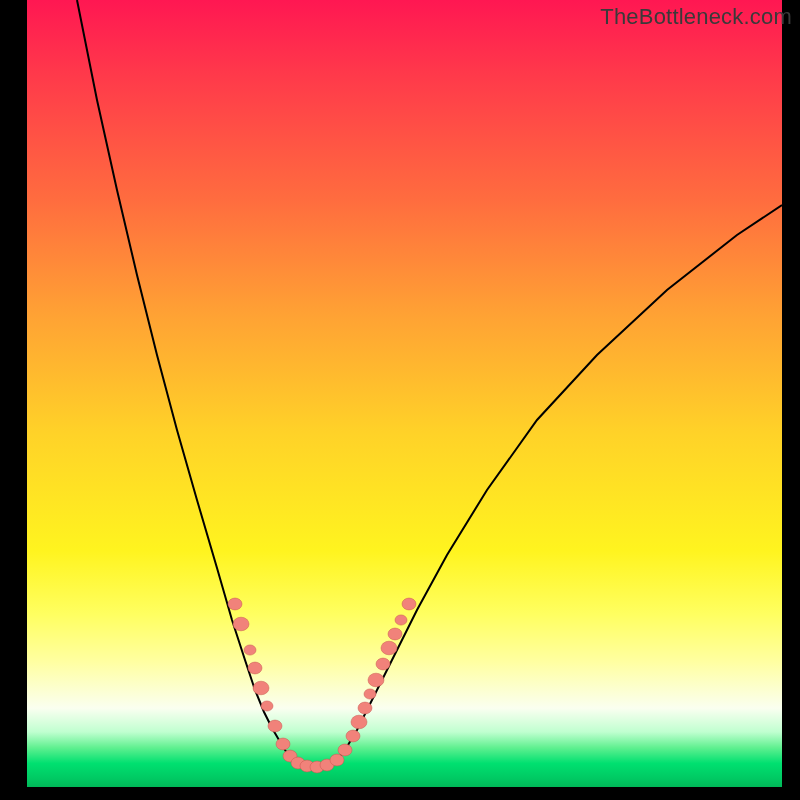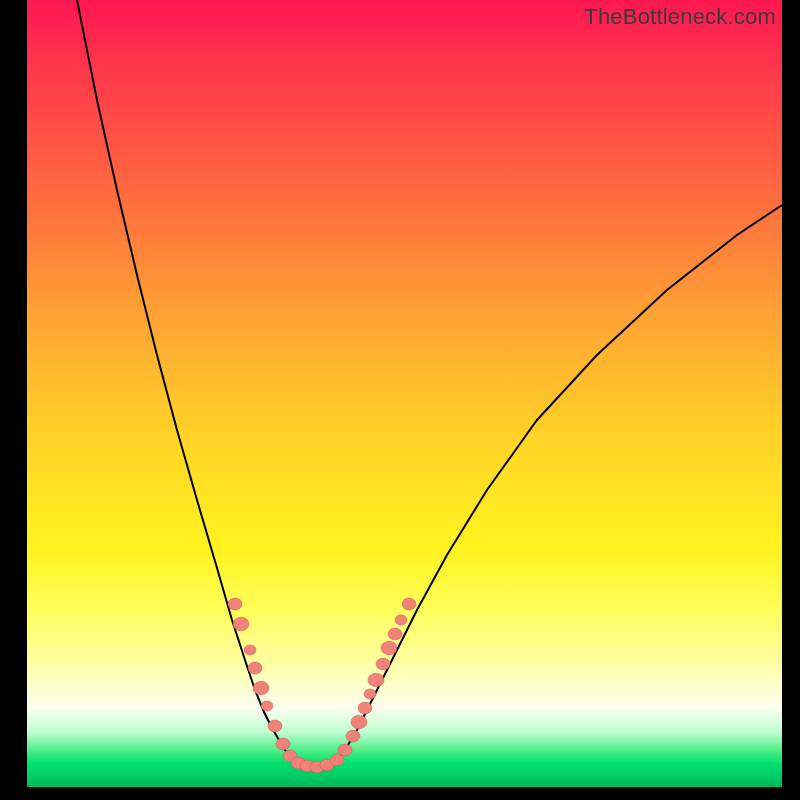--- a/index.html
+++ b/index.html
@@ -24,21 +24,21 @@
       #60f090 95%,
       #00e070 97%,
       #00c862 99%,
       #00b858 100%
     );
     overflow: hidden;
   }
   .watermark {
     position: absolute;
     top: 4px;
-    right: 24px;
+    right: 8px;
     font-family: Arial, Helvetica, sans-serif;
     font-size: 22px;
     font-weight: 500;
     color: #3a3a3a;
     letter-spacing: 0.2px;
   }
   svg.curve {
     position: absolute;
     left: 0; top: 0;
     width: 755px; height: 787px;

